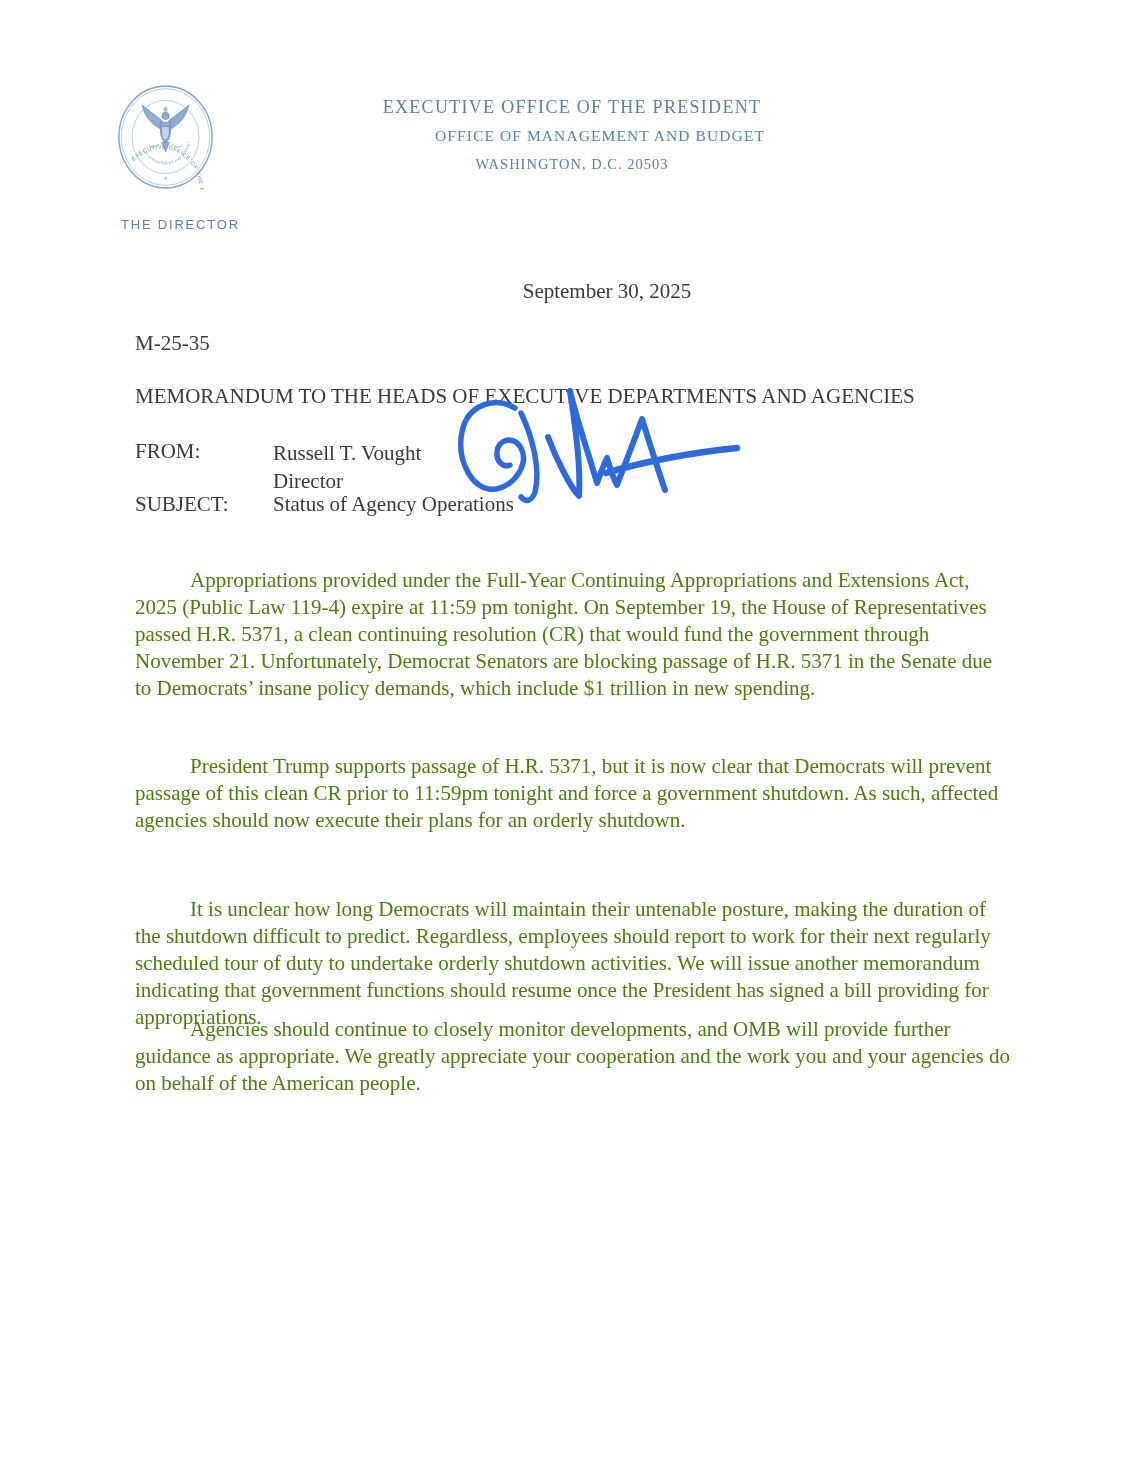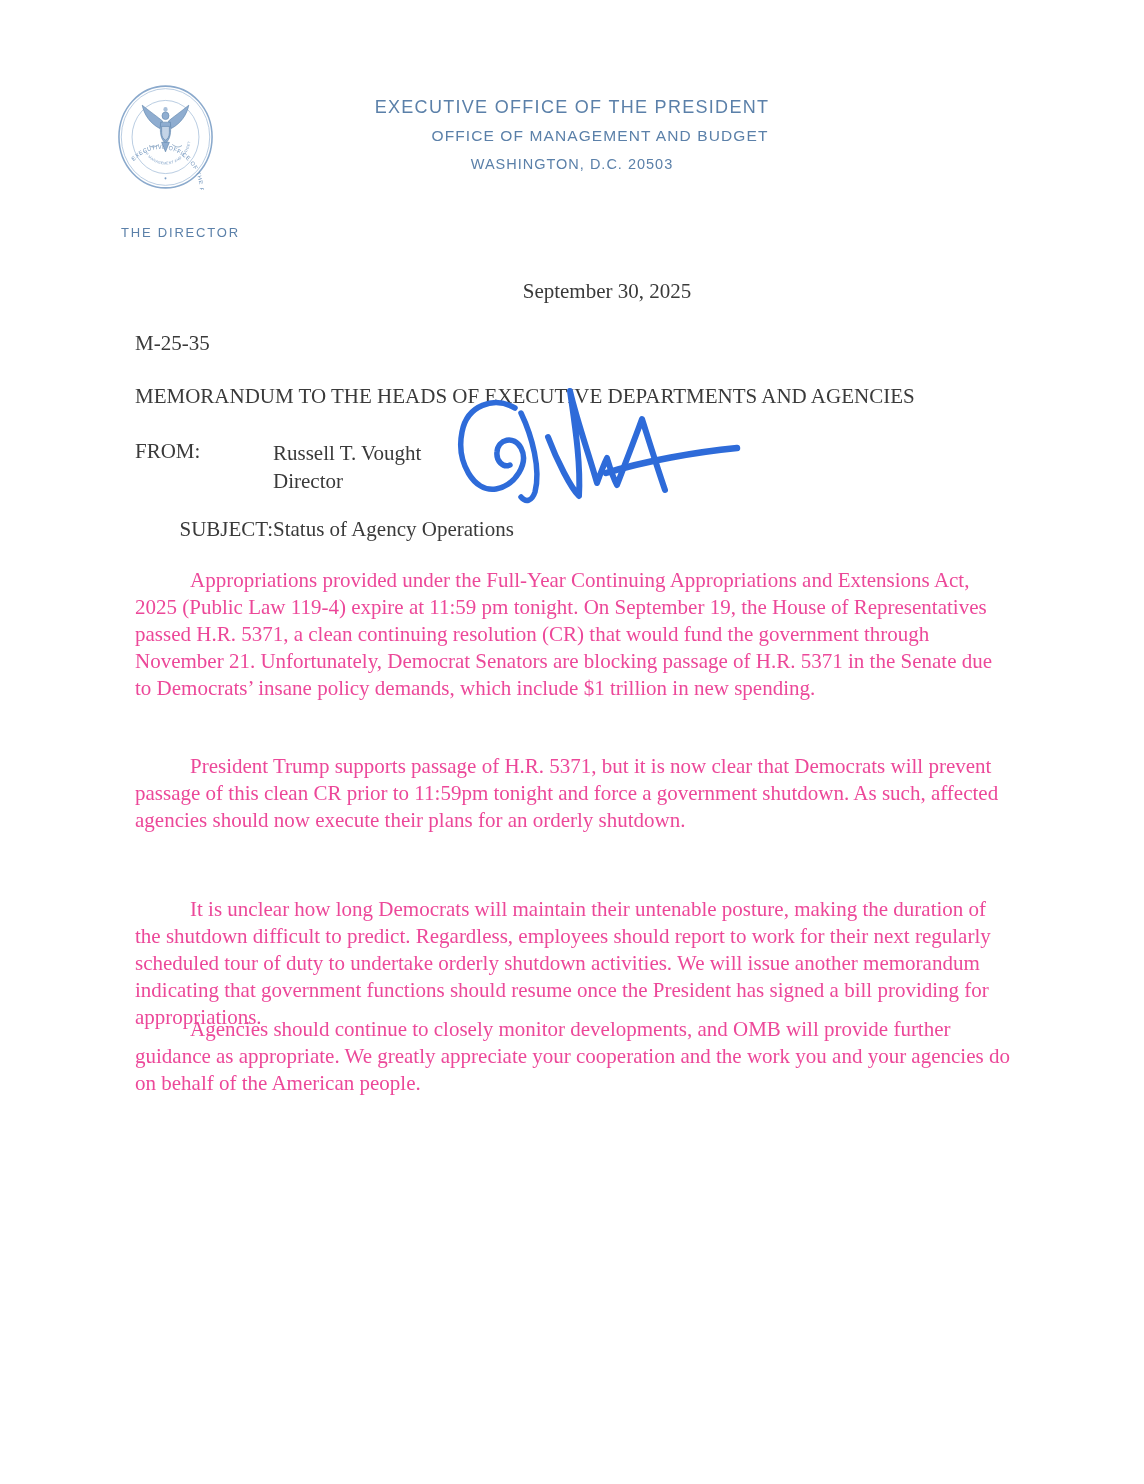--- a/index.html
+++ b/index.html
@@ -9,41 +9,41 @@
     background:#ffffff;
     font-family:"Liberation Serif", serif;
     color:#3a3a3a;
     overflow:hidden;
   }
   
   .seal{position:absolute;left:117px;top:84px;width:97px;height:106px;}
   .director{
     position:absolute;left:121px;top:217px;
     font-family:"Liberation Sans", sans-serif;
-    font-size:13px;letter-spacing:1.8px;color:#5b80a9;margin-top:8px;
+    font-size:13px;letter-spacing:1.8px;color:#5b80a9;
   }
   .lh{position:absolute;left:0;width:1144px;text-align:center;
-      font-family:Liberation Sans, sans-serif;color:#5b80a9;}
+      font-family:Liberation Serif, serif;color:#5b80a9;}
   .lh1{top:97px;font-size:18px;letter-spacing:1.3px;}
   .lh2{top:127px;font-size:15.5px;letter-spacing:1.1px;padding-left:28px;}
   .lh3{top:156px;font-size:14.5px;letter-spacing:1px;text-align:center;}
   
   .date{position:absolute;left:0;top:279px;width:1144px;text-align:center;
         font-size:21px;color:#3a3a3a;padding-left:35px;}
   .memo-number{position:absolute;left:135px;top:331px;font-size:21px;}
   .memo-heading{position:absolute;left:135px;top:384px;width:900px;font-size:21px;}
   .field-row{position:absolute;left:135px;font-size:21px;display:flex;font-family:Liberation Serif, serif;}
   .field-row .label{width:138px;flex:0 0 138px;}
   .from-row{top:439px;}
-  .subject-row{top:517px;text-align:right;}
+  .subject-row{top:492px;}
   .from-value div{line-height:28px;}
   
   .para{position:absolute;left:135px;width:878px;
         font-size:21px;line-height:27px;text-indent:55px;
-        color:#ec4899;text-align:left;margin:0;}
+        color:#4d7c0f;text-align:left;margin:0;}
   .p1{top:567px;}
   .p2{top:753px;}
   .p3{top:858px;margin-top:38px;}
   .p4{top:1016px;}
   
   .signature{position:absolute;left:450px;top:380px;width:300px;height:130px;z-index:5;}
 </style>
 </head>
 <body>
 

